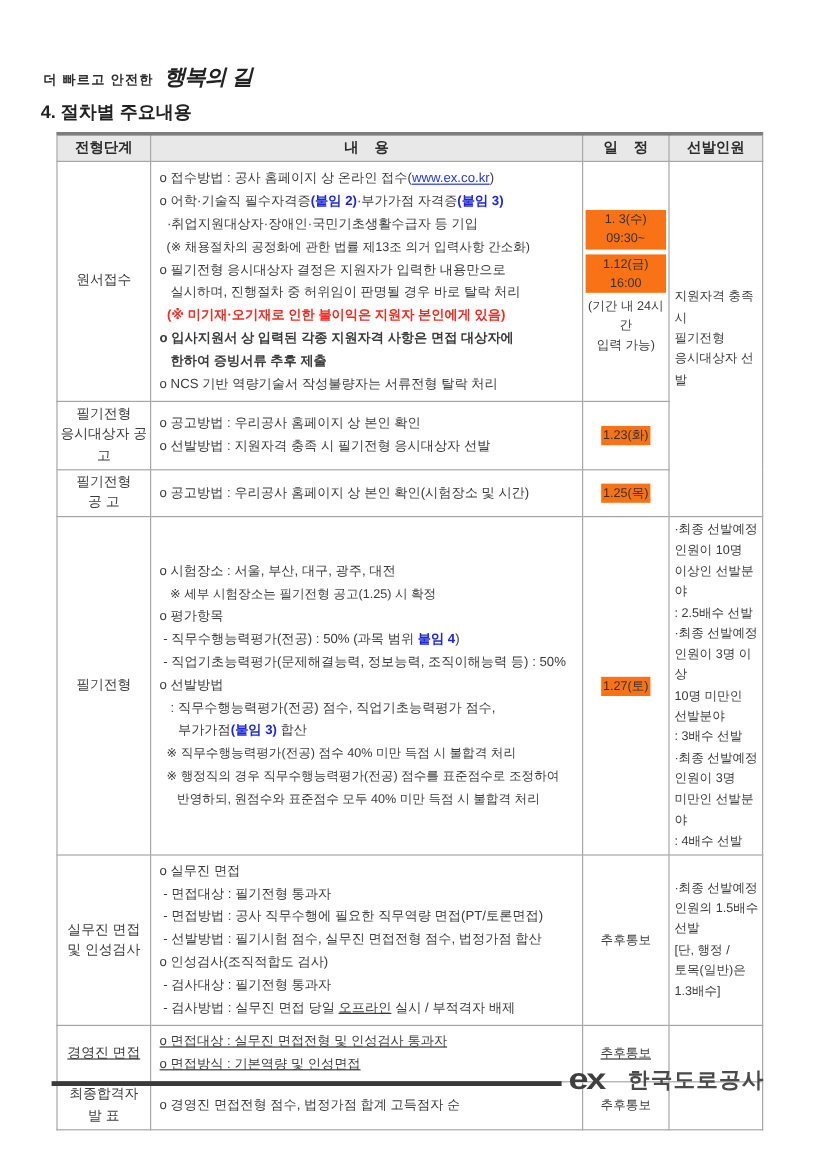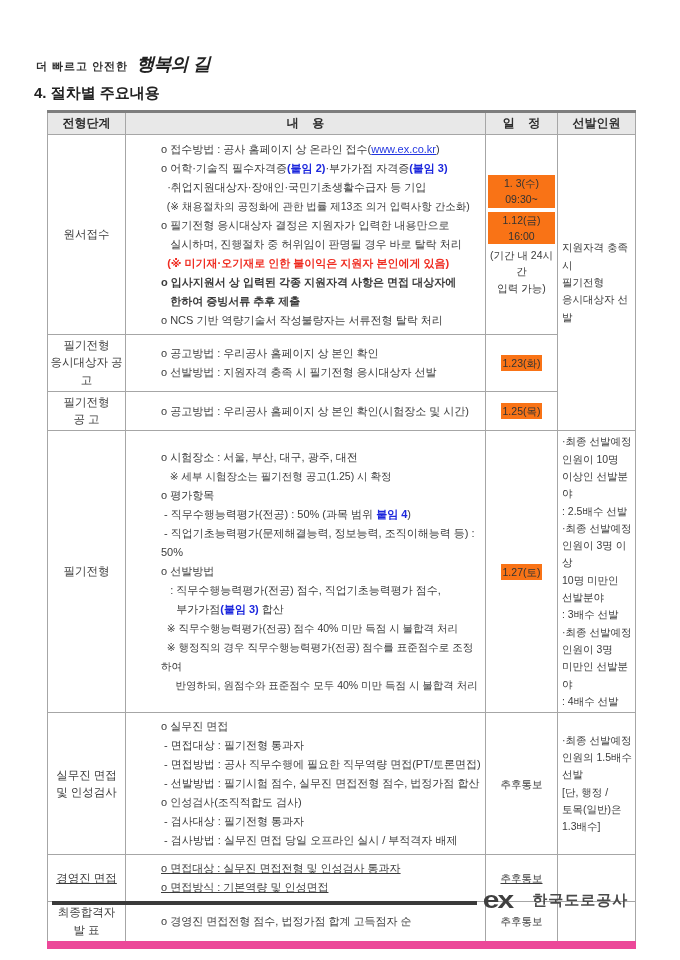--- a/index.html
+++ b/index.html
@@ -15,60 +15,60 @@
   .slogan-pre { font-size: 11px; font-weight: bold; color: #2e2e2e; letter-spacing: 1px; }
   .slogan-cal { font-size: 18px; font-weight: bold; font-style: italic; color: #222;
                 font-family: "DejaVu Serif", serif; margin-left: 4px; letter-spacing: -1px; }
 
   .title { position: absolute; left: 34px; top: 84px; font-size: 15px; font-weight: bold; color: #222; }
 
   
   table.proc {
     position: absolute; left: 47px; top: 110px; width: 588px;
     border-collapse: collapse; table-layout: fixed;
-    border-top: 3px solid #7d7d7d; border-bottom: 8px solid #ec4899;
+    border-top: 3px solid #7d7d7d; border-bottom: 1px solid #ec4899;
     font-size: 11px;
   }
   .proc th, .proc td { border: 1px solid #a6a6a6; }
   .proc th {
     background: #e8e8e8; font-size: 12px; font-weight: bold; color: #2c2c2c;
     height: 23px; text-align: center; white-space: pre;
   }
   td.stage {
     text-align: center; vertical-align: middle; font-size: 11.5px; color: #3b3b3b;
     white-space: pre-line; line-height: 1.5; padding: 2px;
   }
   td.content { vertical-align: middle; padding: 4px 4px 4px 7px; line-height: 19px; }
-  .ln { white-space: pre-wrap; font-size: 11px; color: #3b3b3b; margin-left: 28px; }
+  .ln { white-space: pre-wrap; font-size: 11px; color: #3b3b3b; }
   .ln.bold { font-weight: bold; }
   .ln.redbold { color: #ef2c21; font-weight: bold; }
   .ln.note { font-size: 10.5px; }
   .bluebold { color: #1c27dd; font-weight: bold; }
   .link { color: #2336e0; text-decoration: underline; cursor: pointer; }
-  .ul { }
+  .ul { text-decoration: underline; }
   td.sched { text-align: center; vertical-align: middle; font-size: 10.5px; padding: 2px; line-height: 1.55; }
   .hl { background: #f97316; color: #333; padding: 0 2px; display: inline-block; margin: 2px 0; }
   .schednote { white-space: pre-line; font-size: 10.5px; color: #3b3b3b; margin-top: 1px; }
   .later { font-size: 10.5px; color: #3b3b3b; }
   td.sel {
     vertical-align: middle; font-size: 10.5px; color: #3b3b3b;
     white-space: pre-line; line-height: 1.65; padding: 2px 2px 2px 4px;
   }
   td.sel.center { text-align: left; }
 
   tr.r1 { height: 200px; } tr.r2 { height: 48px; } tr.r3 { height: 39px; }
   tr.r4 { height: 232px; } tr.r5 { height: 138px; } tr.r6 { height: 42px; text-decoration: underline; } tr.r7 { height: 33px; }
 
   
   .footer { position: absolute; left: 40px; top: 882px; width: 600px; height: 36px;
             display: flex; align-items: center; justify-content: center; }
   .rule { flex: 0 0 425px; height: 4px; background: #3a3a3a; margin-top: 6px; }
   .exlogo { font-size: 30px; font-weight: bold; color: #3f3f3f; letter-spacing: -2px;
             margin-left: 6px; line-height: 1; transform: scaleY(0.82); }
-  .company { font-size: 15px; font-weight: bold; color: #4a4a4a; margin-left: 20px; letter-spacing: 1px; }
+  .company { font-size: 18px; font-weight: bold; color: #4a4a4a; margin-left: 20px; letter-spacing: 1px; }
 </style>
 </head>
 <body>
 
 <div class="page">
 
   <div class="slogan">
     <span class="slogan-pre">더 빠르고 안전한</span>
     <span class="slogan-cal">행복의 길</span>
   </div>

